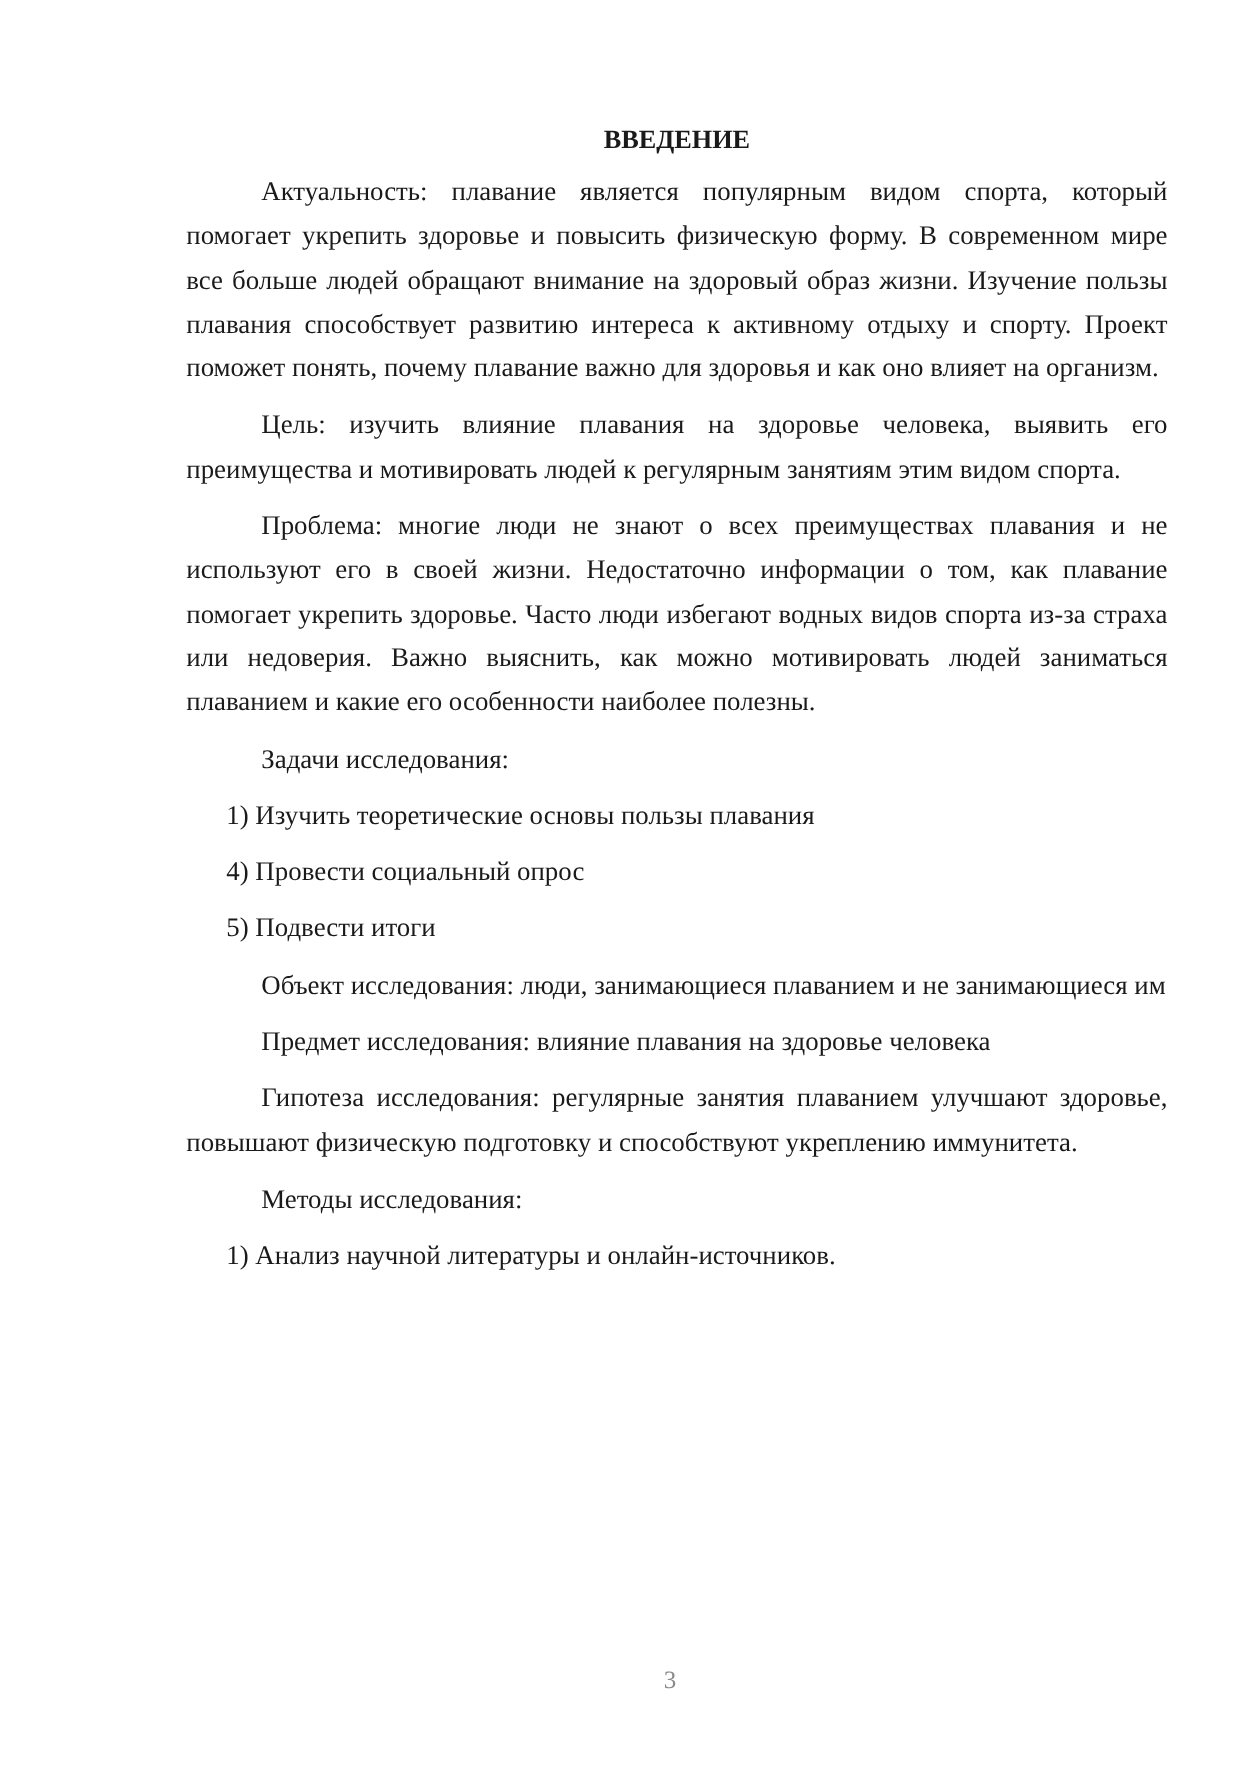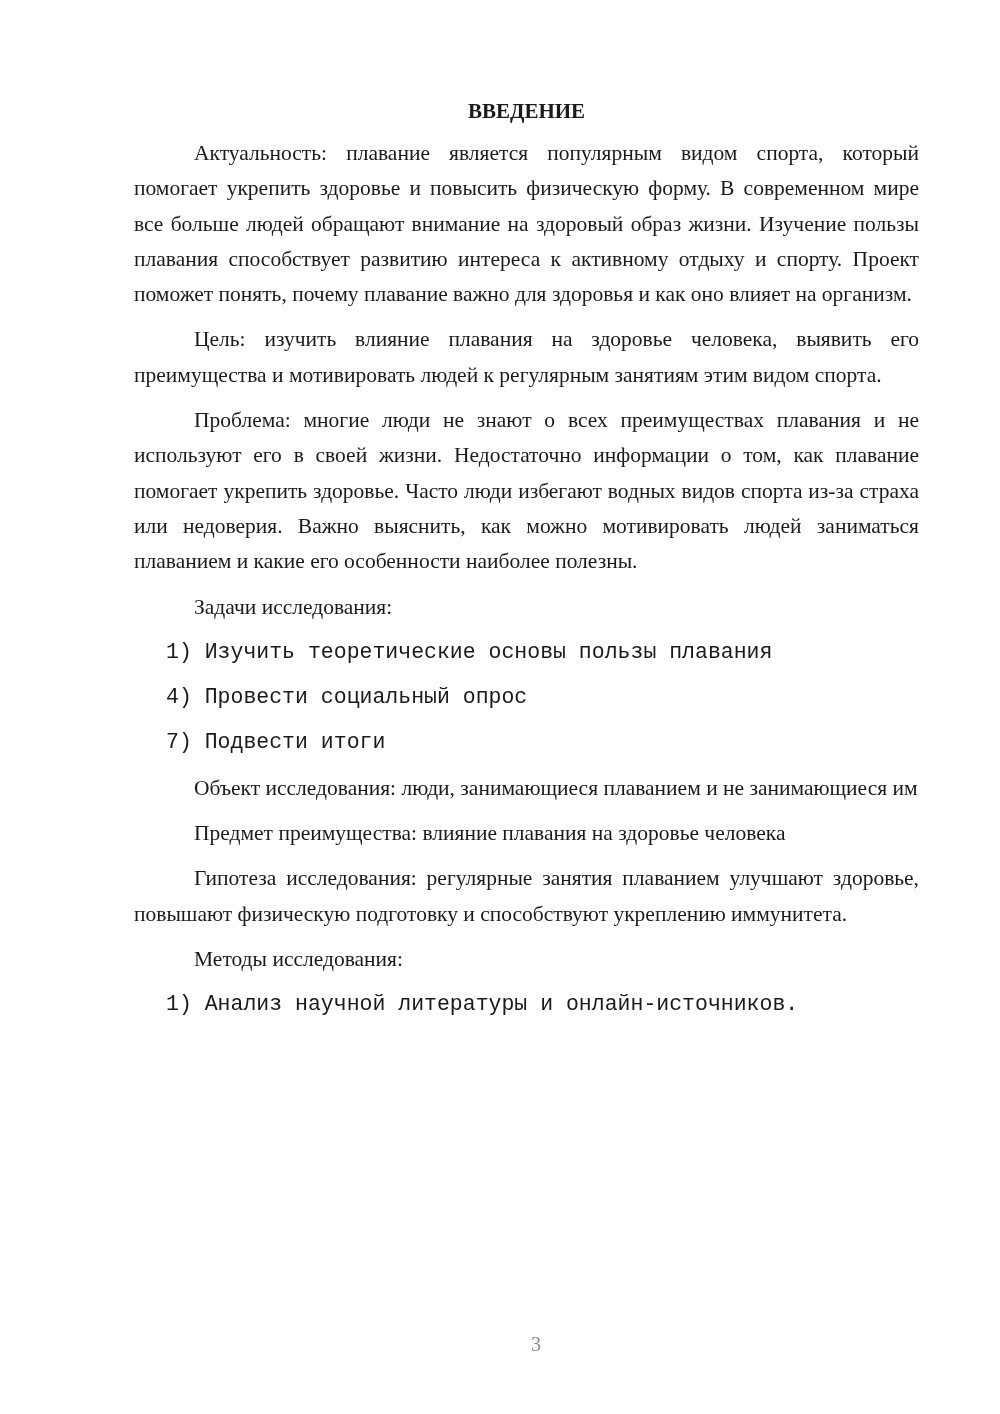--- a/index.html
+++ b/index.html
@@ -10,21 +10,21 @@
     body {
       width: 1000px;
       height: 1414px;
       position: relative;
       overflow: hidden;
       font-family: "Liberation Serif", "DejaVu Serif", serif;
       color: #1a1a1a;
     }
     .page {
       position: absolute;
-      left: 134px;
+      left: 149px;
       top: 96px;
       width: 785px;
       font-size: 21.5px;
       line-height: 35.3px;
     }
     .title {
       text-align: center;
       font-weight: bold;
       font-size: 21px;
       margin: 0 0 10px 0;
@@ -40,21 +40,20 @@
       margin: 0 0 10px 0;
     }
     .list {
       margin: 0 0 10px 0;
       padding: 0;
       list-style: none;
     }
     .list li {
       padding-left: 32px;
       margin: 0 0 10px 0;
-      font-family: Liberation Mono, monospace;
     }
     .page-number {
       position: absolute;
       top: 1333px;
       left: 0;
       width: 1072px;
       text-align: center;
       color: #8a8a8a;
       font-size: 20px;
     }
@@ -69,26 +68,26 @@
 
   <p class="para">Цель: изучить влияние плавания на здоровье человека, выявить его преимущества и мотивировать людей к регулярным занятиям этим видом спорта.</p>
 
   <p class="para">Проблема: многие люди не знают о всех преимуществах плавания и не используют его в своей жизни. Недостаточно информации о том, как плавание помогает укрепить здоровье. Часто люди избегают водных видов спорта из-за страха или недоверия. Важно выяснить, как можно мотивировать людей заниматься плаванием и какие его особенности наиболее полезны.</p>
 
   <p class="heading-line">Задачи исследования:</p>
 
   <ul class="list">
     <li>1) Изучить теоретические основы пользы плавания</li>
     <li>4) Провести социальный опрос</li>
-    <li>7) Подвести итоги</li>
+    <li>5) Подвести итоги</li>
   </ul>
 
   <p class="para">Объект исследования: люди, занимающиеся плаванием и не занимающиеся им</p>
 
-  <p class="para">Предмет преимущества: влияние плавания на здоровье человека</p>
+  <p class="para">Предмет исследования: влияние плавания на здоровье человека</p>
 
   <p class="para">Гипотеза исследования: регулярные занятия плаванием улучшают здоровье, повышают физическую подготовку и способствуют укреплению иммунитета.</p>
 
   <p class="heading-line">Методы исследования:</p>
 
   <ul class="list">
     <li>1) Анализ научной литературы и онлайн-источников.</li>
   </ul>
 </div>
 

